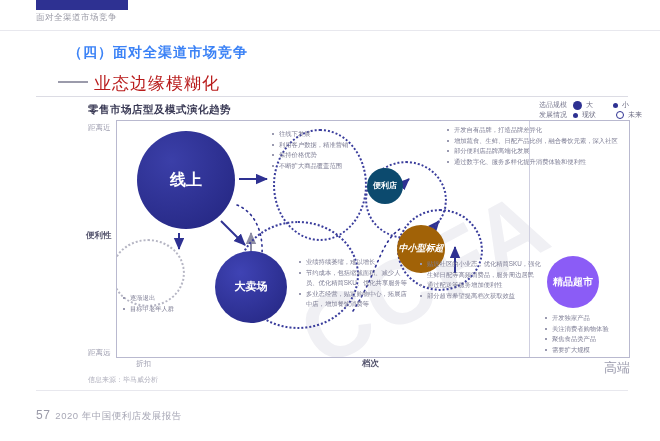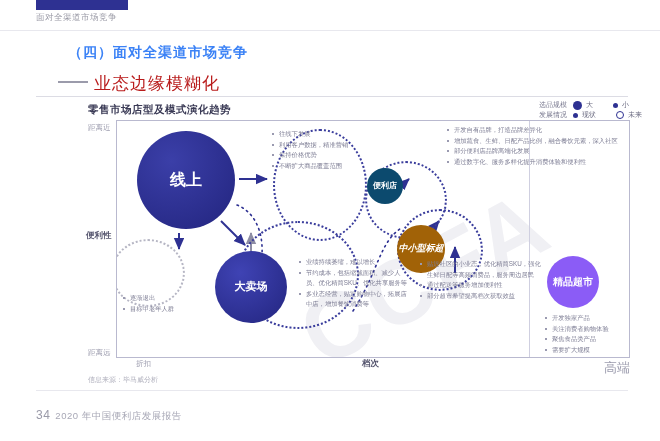--- a/index.html
+++ b/index.html
@@ -211,16 +211,16 @@
           <li>目标中老年人群</li>
         </ul>
       </div>
 
   </div>
 
   <div class="source">信息来源：毕马威分析</div>
   <div class="chart-rule2"></div>
 
   <div class="footer">
-    <span class="pg">34</span><span>2020 年中国便利店发展报告</span>
+    <span class="pg">57</span><span>2020 年中国便利店发展报告</span>
   </div>
 
 </div>
 
 </body></html>

